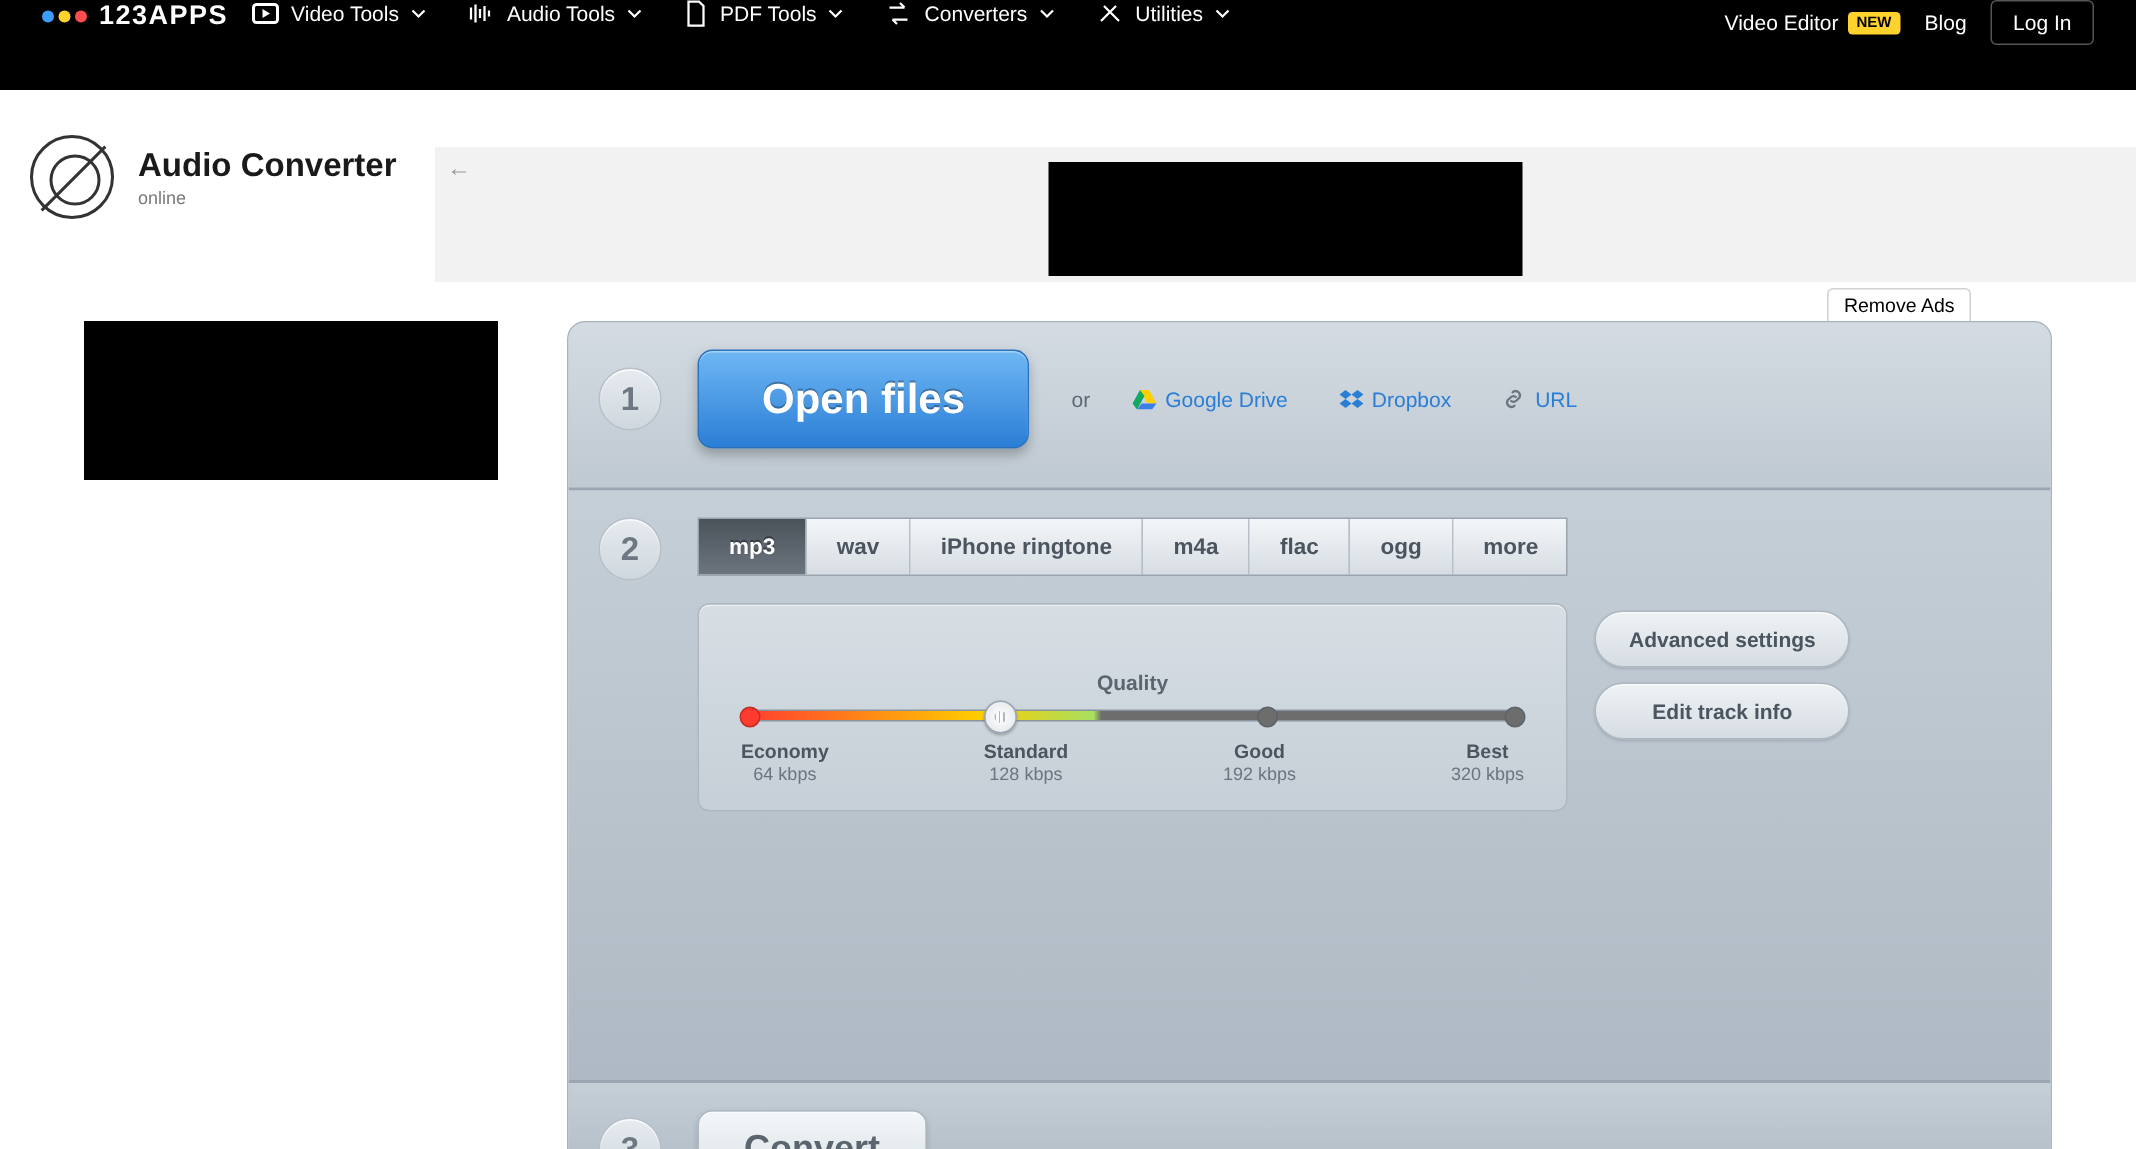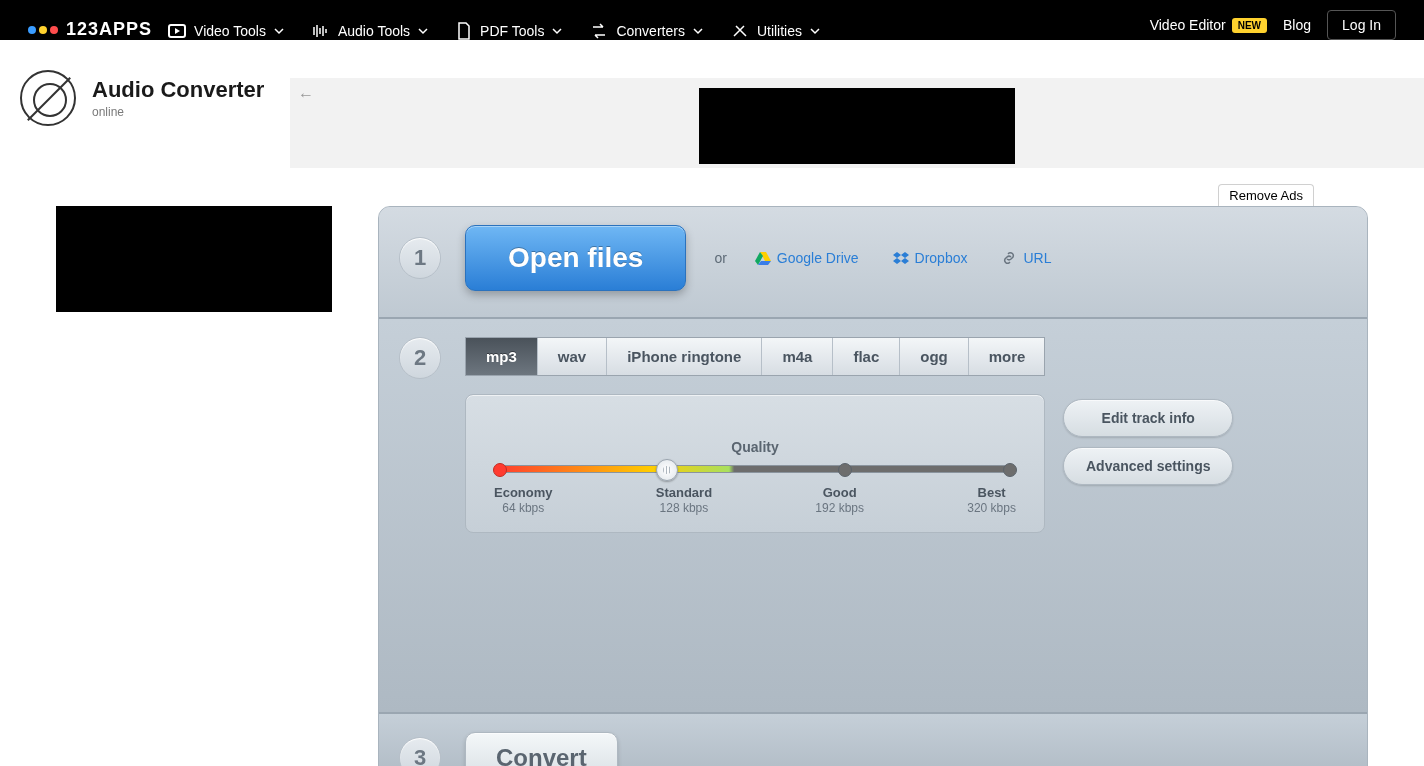--- a/index.html
+++ b/index.html
@@ -1,19 +1,19 @@
 <!DOCTYPE html>
 <html><head>
 <meta charset="utf-8">
 <style>
   * { box-sizing: border-box; margin: 0; padding: 0; }
   body { font-family: -apple-system, BlinkMacSystemFont, "Segoe UI", Arial, sans-serif; background: #fff; color: #000; width: 1424px; }
 
   
-  .topnav { height: 40px; background: #000; color: #fff; display: flex; align-items: flex-end; padding: 0 28px; }
+  .topnav { height: 60px; background: #000; color: #fff; display: flex; align-items: flex-start; padding: 0 28px; }
   .logo { display: flex; align-items: center; font-weight: 800; letter-spacing: 1px; font-size: 18px; }
   .logo-dots { display: flex; gap: 3px; margin-right: 8px; }
   .dot { width: 8px; height: 8px; border-radius: 50%; }
   .dot1 { background: #3a9cff; }
   .dot2 { background: #ffd22e; }
   .dot3 { background: #ff4d4d; }
   .nav-items { display: flex; margin-left: 16px; gap: 28px; align-items: center; flex: 1; }
   .nav-item { display: flex; align-items: center; gap: 8px; font-size: 14px; color: #fff; cursor: pointer; }
   .nav-item .chev { width: 10px; height: 10px; display: inline-flex; }
   .nav-right { display: flex; align-items: center; gap: 16px; }
@@ -160,21 +160,21 @@
       <div class="app-title">Audio Converter</div>
       <div class="app-sub">online</div>
     </div>
   </div>
   <div class="ad-top-wrap">
     <span class="back-arrow">←</span>
     <div class="ad-top"></div>
   </div>
 </div>
 
-<div style="display:flex;margin-top:12px;">
+<div style="display:flex;">
     <div style="width:378px"></div>
   <div class="remove-ads">Remove Ads</div>
 </div>
 
 <div class="main">
   <div class="side-ad">
     <div class="side-ad-box"></div>
   </div>
 
   <div class="panel">
@@ -244,22 +244,22 @@
                 <span>192 kbps</span>
               </div>
               <div class="lab">
                 <strong>Best</strong>
                 <span>320 kbps</span>
               </div>
             </div>
           </div>
         </div>
         <div class="side-actions">
+          <button class="pill-btn">Advanced settings</button>
           <button class="pill-btn">Edit track info</button>
-          <button class="pill-btn">Advanced settings</button>
         </div>
       </div>
     </div>
 
     <div class="step-row step-3">
       <div class="step-badge">3</div>
       <button class="convert-btn">Convert</button>
     </div>
 
   </div>

